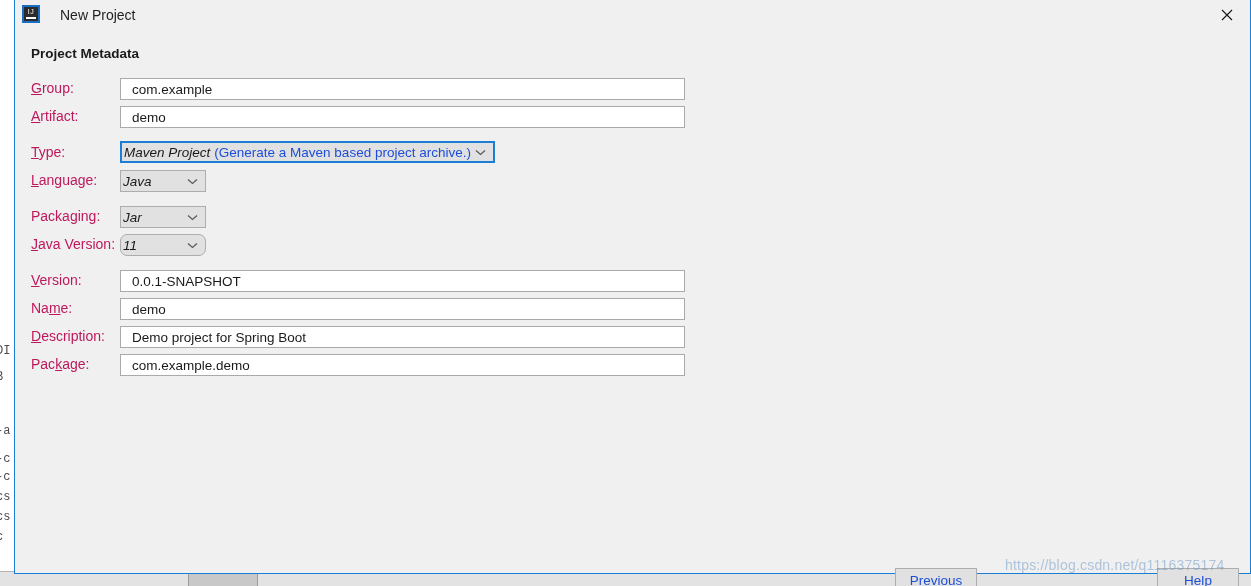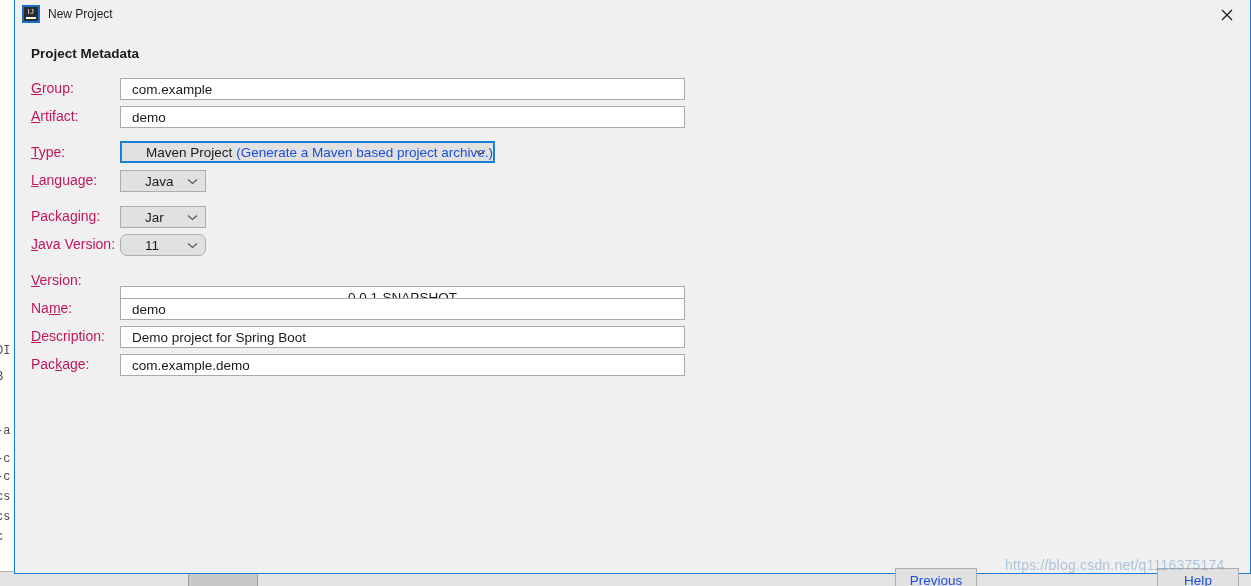--- a/index.html
+++ b/index.html
@@ -126,23 +126,23 @@
   .title-icon .bar {
     position: absolute;
     left: 2px;
     bottom: 2px;
     width: 10px;
     height: 2px;
     background: #ffffff;
   }
   .title-text {
     position: absolute;
-    left: 33px;
+    left: 45px;
     top: 7px;
-    font-size: 12px;
+    font-size: 14px;
     color: #1f1f1f;
   }
   .close-btn {
     position: absolute;
     right: 0;
     top: 0;
     width: 46px;
     height: 30px;
     display: flex;
     align-items: center;
@@ -202,22 +202,23 @@
     border: 1px solid #adadad;
     height: 22px;
     display: flex;
     align-items: center;
     font-size: 13.5px;
     color: #1a1a1a;
     cursor: default;
     user-select: none;
   }
   .combo .val {
-    padding-left: 24px;
+    padding-left: 2px;
     white-space: nowrap;
+    font-style: italic;
   }
   .combo .hint {
     color: #1d4ed8;
     padding-left: 4px;
     white-space: nowrap;
   }
   .combo .arrow {
     position: absolute;
     right: 7px;
     top: 0;
@@ -365,21 +366,21 @@
           <span class="arrow">
             <svg width="11" height="7" viewBox="0 0 11 7">
                 <path d="M1 1.5 L5.5 5.5 L10 1.5" stroke="#5a5a5a" stroke-width="1.3" fill="none"></path>
               </svg>
           </span>
         </div>
       </div>
 
       <div class="field-row" style="top:238px">
         <div class="field-label"><u>V</u><span>ersion:</span></div>
-        <input class="text-input" type="text" style="top: 16px; text-align: center;" value="0.0.1-SNAPSHOT">
+        <input class="text-input" type="text" style="top: 0px;" value="0.0.1-SNAPSHOT">
       </div>
 
       <div class="field-row" style="top:266px">
         <div class="field-label"><span>Na</span><u>m</u><span>e:</span></div>
         <input class="text-input" type="text" style="top: 0px;" value="demo">
       </div>
 
       <div class="field-row" style="top:294px">
         <div class="field-label"><u>D</u><span>escription:</span></div>
         <input class="text-input" type="text" style="top: 0px;" value="Demo project for Spring Boot">

